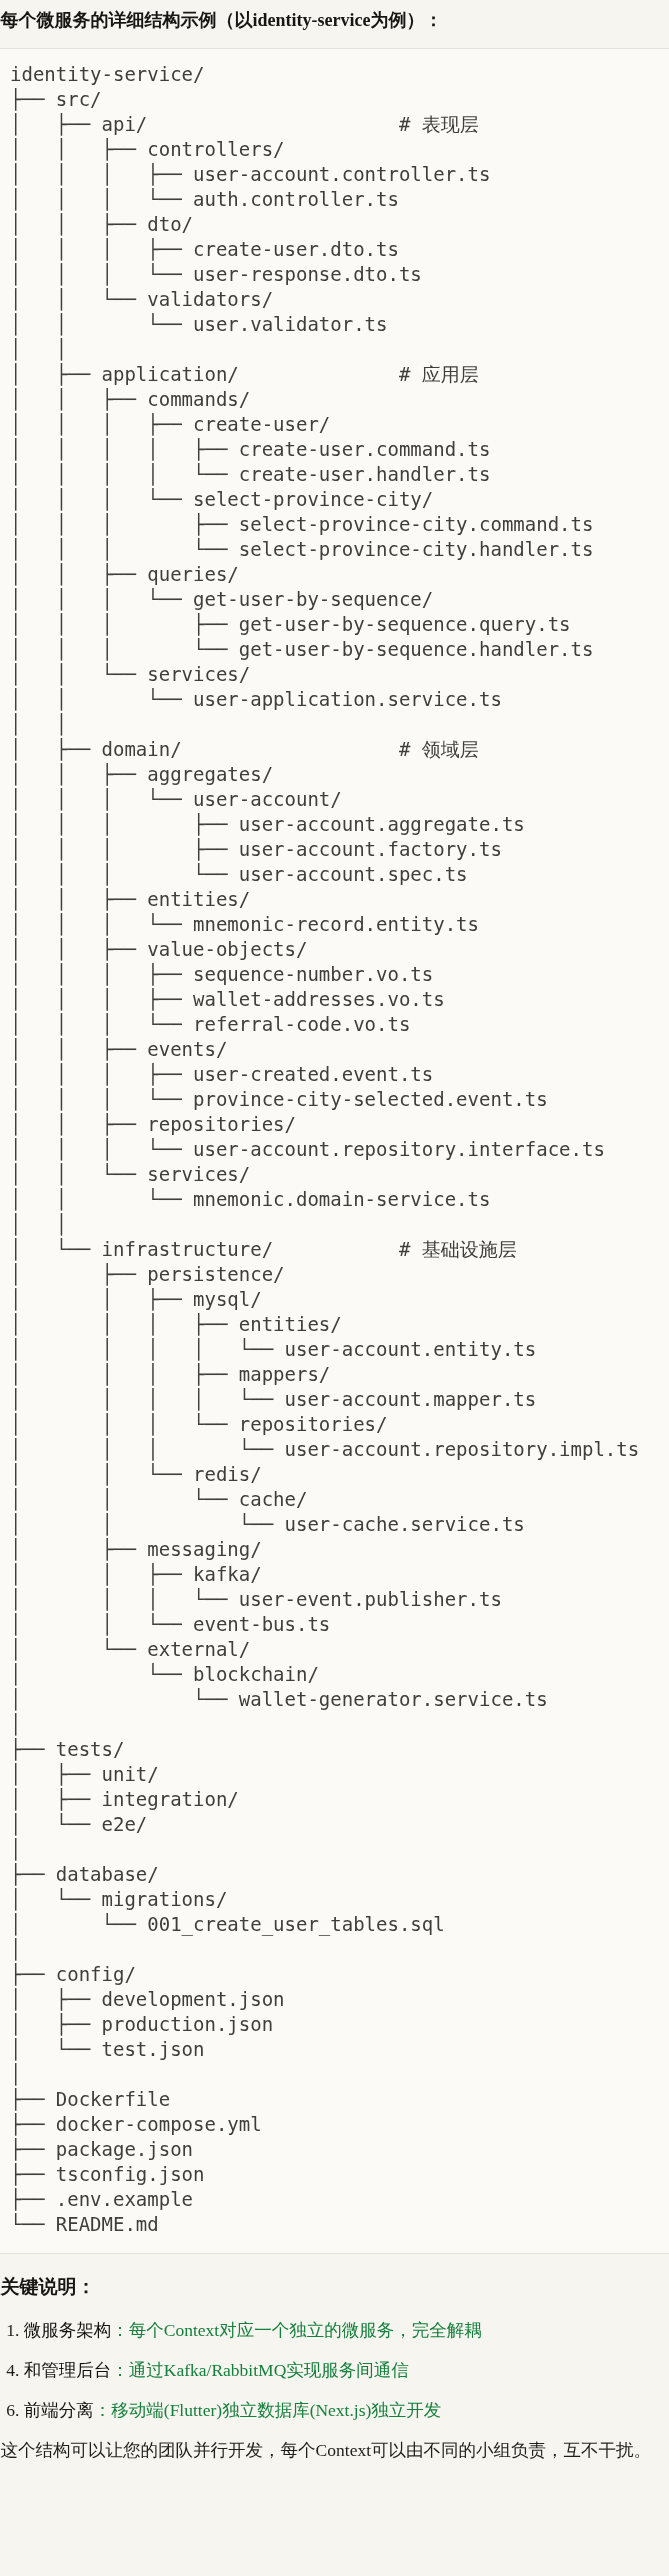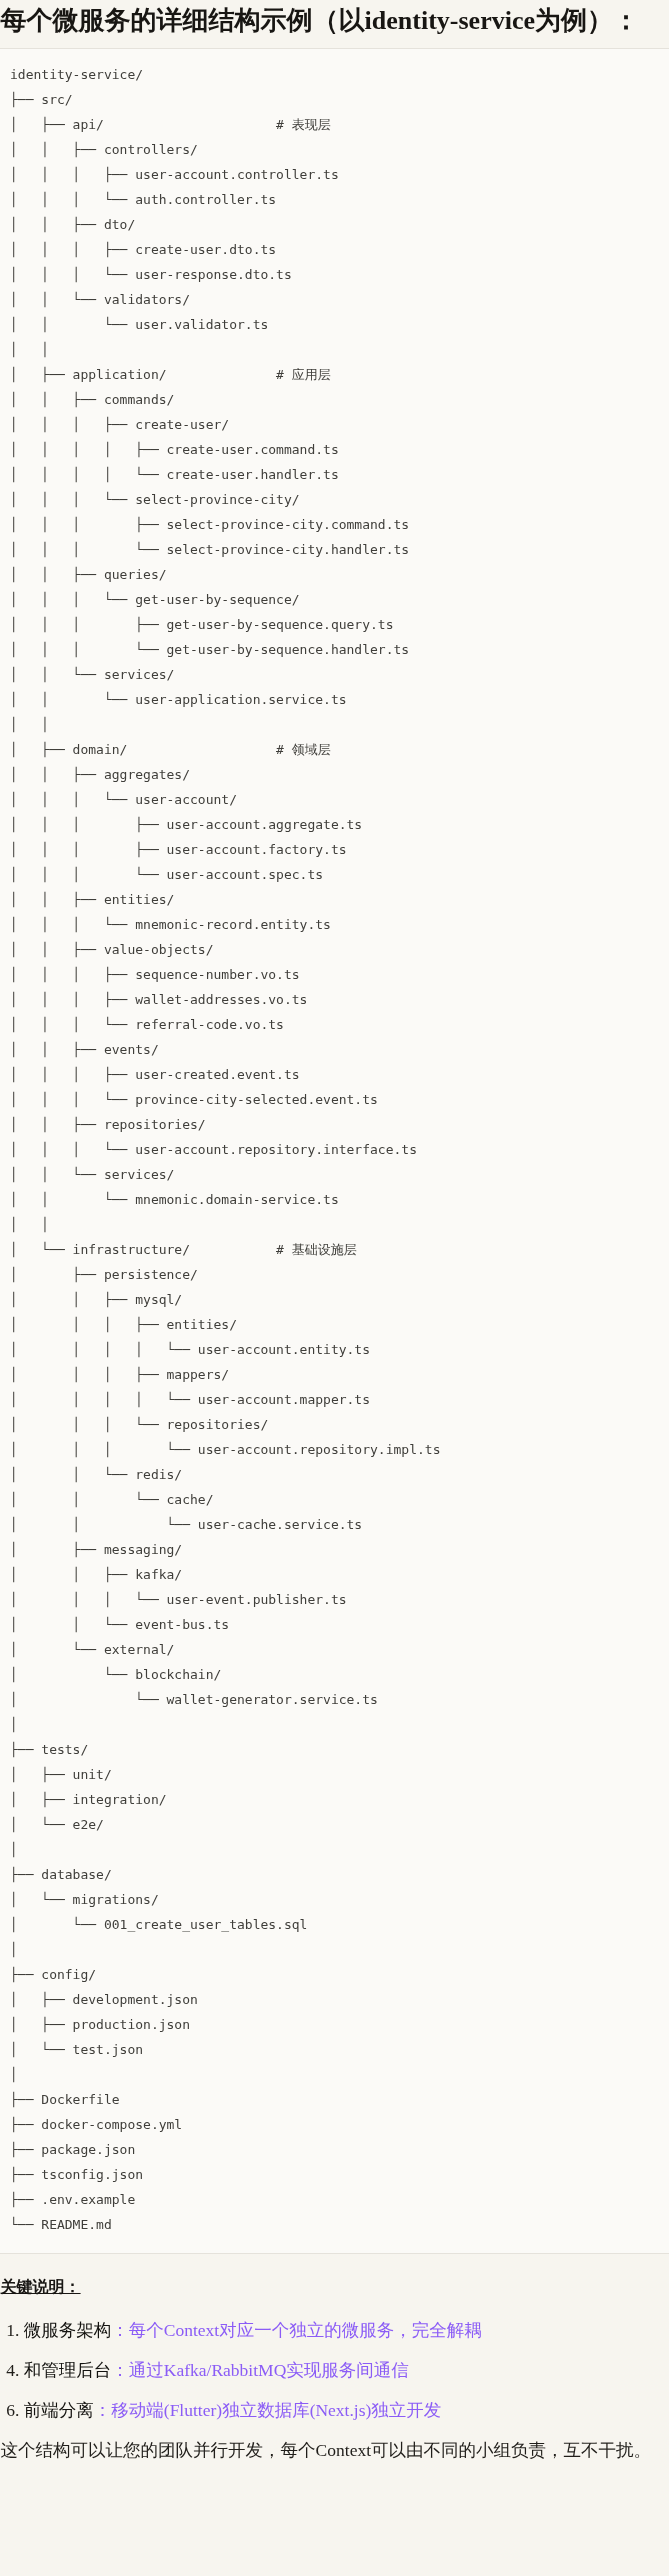--- a/index.html
+++ b/index.html
@@ -15,51 +15,50 @@
   .page{
     position:relative;
     width:669px;
     height:2576px;
     overflow:hidden;
     box-sizing:border-box;
   }
   .page-title{
     margin:0;
     padding:8.1px 1.3px 0 0.6px;
-    font-size:26px;
+    font-size:18px;
     line-height:25px;
     font-weight:700;
     color:#181613;
     white-space:nowrap;
   }
   .code-block{
     margin-top:15px;
     background:var(--code-bg,#FBFAF7);
     border-top:0.6px solid var(--border-color,#E5E2DB);
     border-bottom:0.6px solid var(--border-color,#E5E2DB);
     padding:13px 10px 15.6px 10px;
     box-sizing:border-box;
     width:669px;
     overflow:hidden;
   }
   .code-block pre{
     margin:0;
     font-family:"DejaVu Sans Mono","Liberation Mono",monospace;
-    font-size:13px;
+    font-size:19px;
     line-height:25px;
     color:#3F3E3A;
     white-space:pre;
   }
   .notes-heading{
     margin:20.6px 0 0 0.6px;
-    font-size:16px;
+    font-size:19px;
     line-height:26px;
     font-weight:700;
     color:#181613;
-    text-decoration:underline;
   }
   .notes-list{
     margin:0;
     padding:2.5px 0 0 6.3px;
   }
   .note-item{
     margin-top:15px;
     font-size:17.5px;
     line-height:25px;
     color:#201E1A;
@@ -68,21 +67,21 @@
   .note-item .num{
     display:inline-block;
     margin-right:4.4px;
     color:#201E1A;
   }
   .note-item .label{
     font-weight:400;
     color:#141310;
   }
   .note-item .text{
-    color:#8b5cf6;
+    color:#15803d;
     text-align:center;
   }
   .closing-paragraph{
     margin:15px 0 0 0.6px;
     font-size:17.5px;
     line-height:25px;
     color:#201E1A;
     white-space:nowrap;
   }
 </style>

